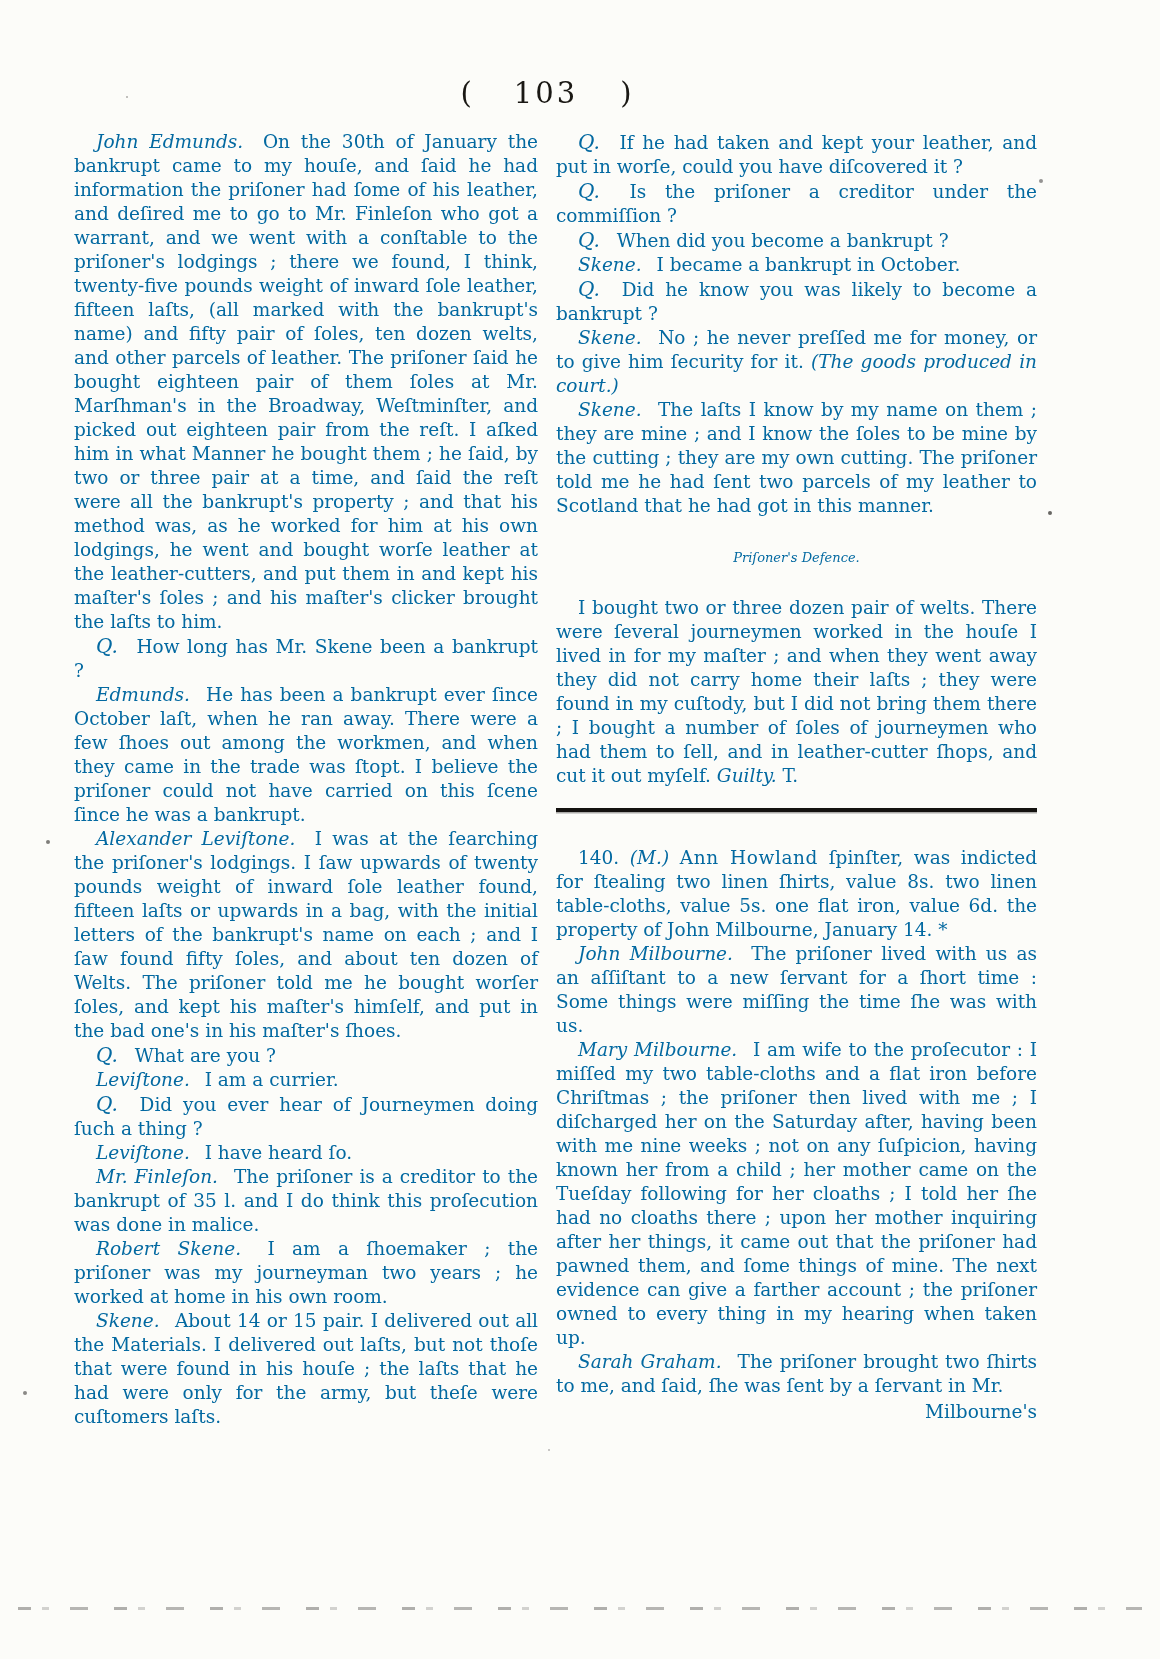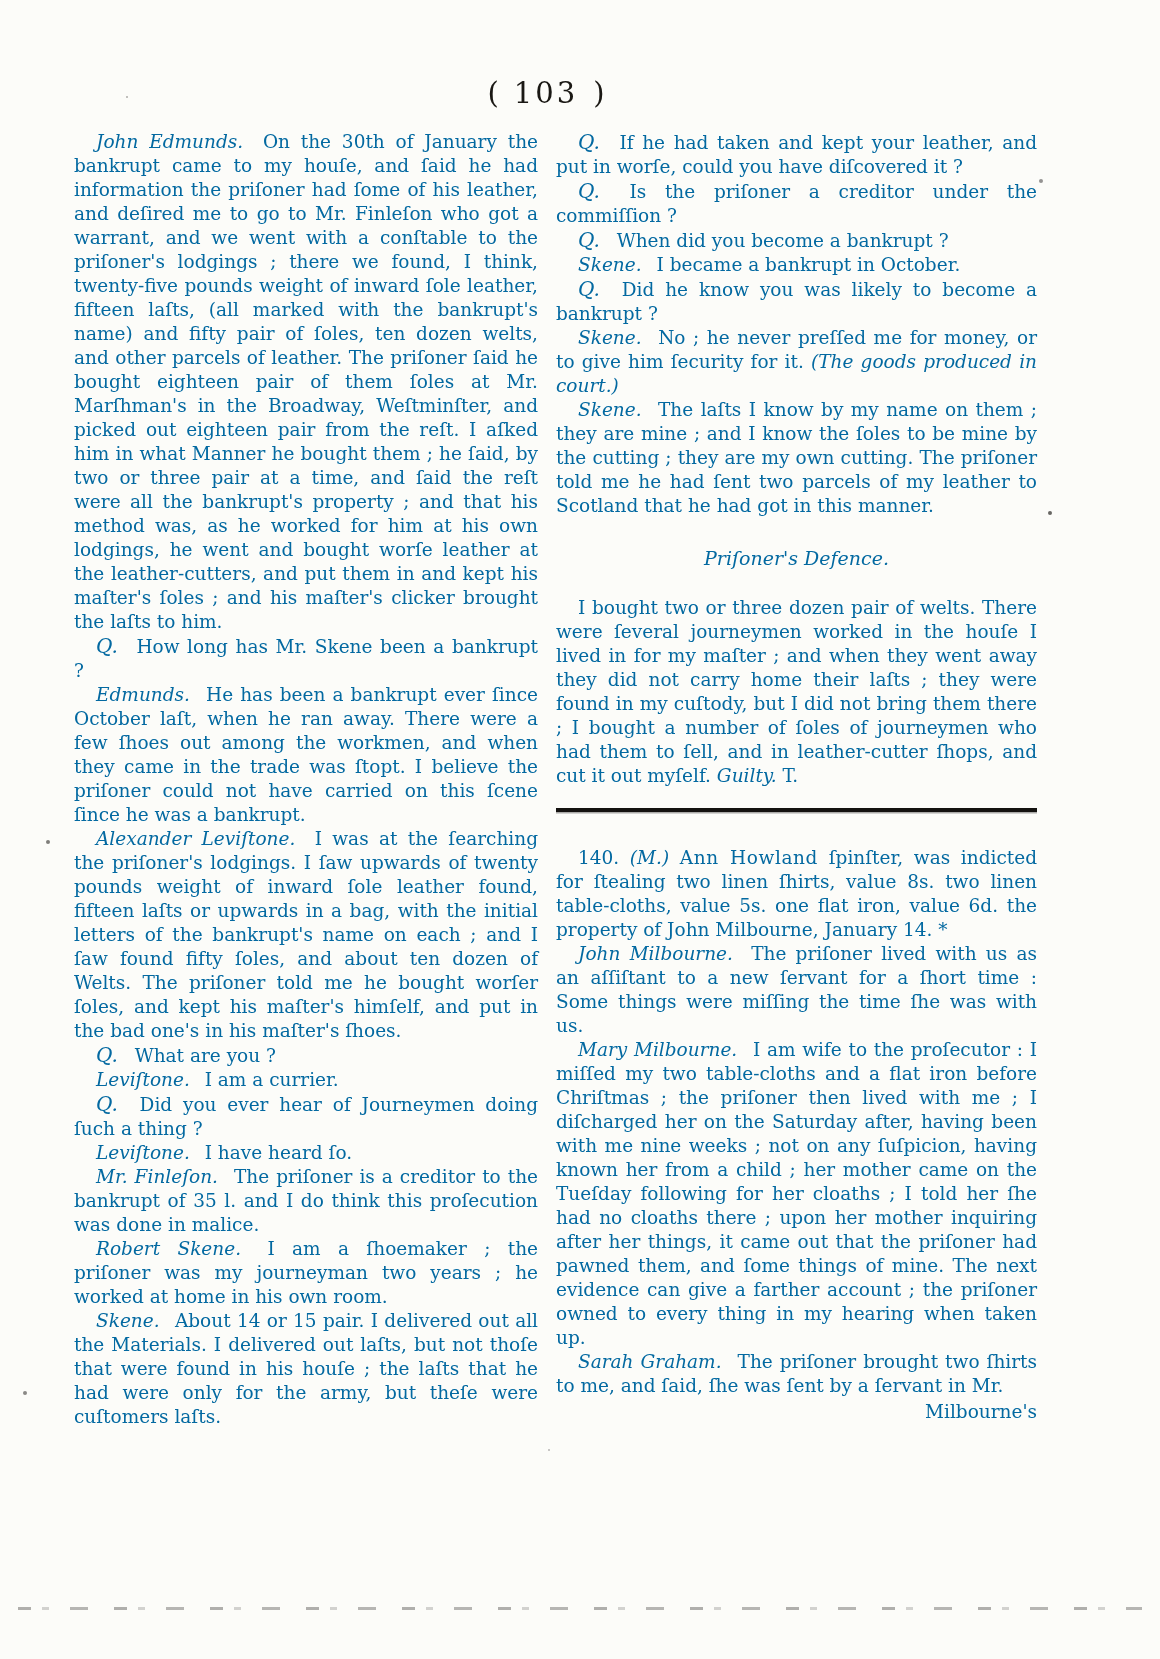--- a/index.html
+++ b/index.html
@@ -12,21 +12,21 @@
     color:#171513;
     overflow:hidden;
   }
   .page-header {
     position:absolute; top:76px; left:0; width:1092px;
     text-align:center;
     font-size:29px;
     color:#1a1814;
   }
   .page-header .paren { letter-spacing:0; }
-  .page-header .pagenum { margin:0 15px; letter-spacing:3px; }
+  .page-header .pagenum { margin:0 42px; letter-spacing:3px; }
   .column {
     position:absolute; top:130px;
   }
   .column-left  { left:74px;  width:464px; }
   .column-right { left:556px; width:481px; }
   p.para {
     margin:0;
     font-size:18.5px;
     line-height:24px;
     text-align:justify;
@@ -36,21 +36,21 @@
   .seg { font-style:normal; }
   .seg-speaker { font-style:italic; margin-right:9px; }
   .seg-q { font-style:italic; font-size:20px; margin-right:11px; }
   .seg-italic { font-style:italic; }
   .seg-plain { }
   .seg-blackletter { font-weight:normal; letter-spacing:0.6px; }
   p.heading {
     text-align:center;
     text-indent:0;
     font-style:italic;
-    font-size:19px;
+    font-size:13px;
     margin:28px 0 26px 0;
   }
   .trial-divider {
     height:4px;
     background:#141210;
     margin:20px 0 34px 0;
     box-shadow:0 1.5px 0 rgba(20,18,16,0.35);
   }
   p.catchword {
     text-align:right;

